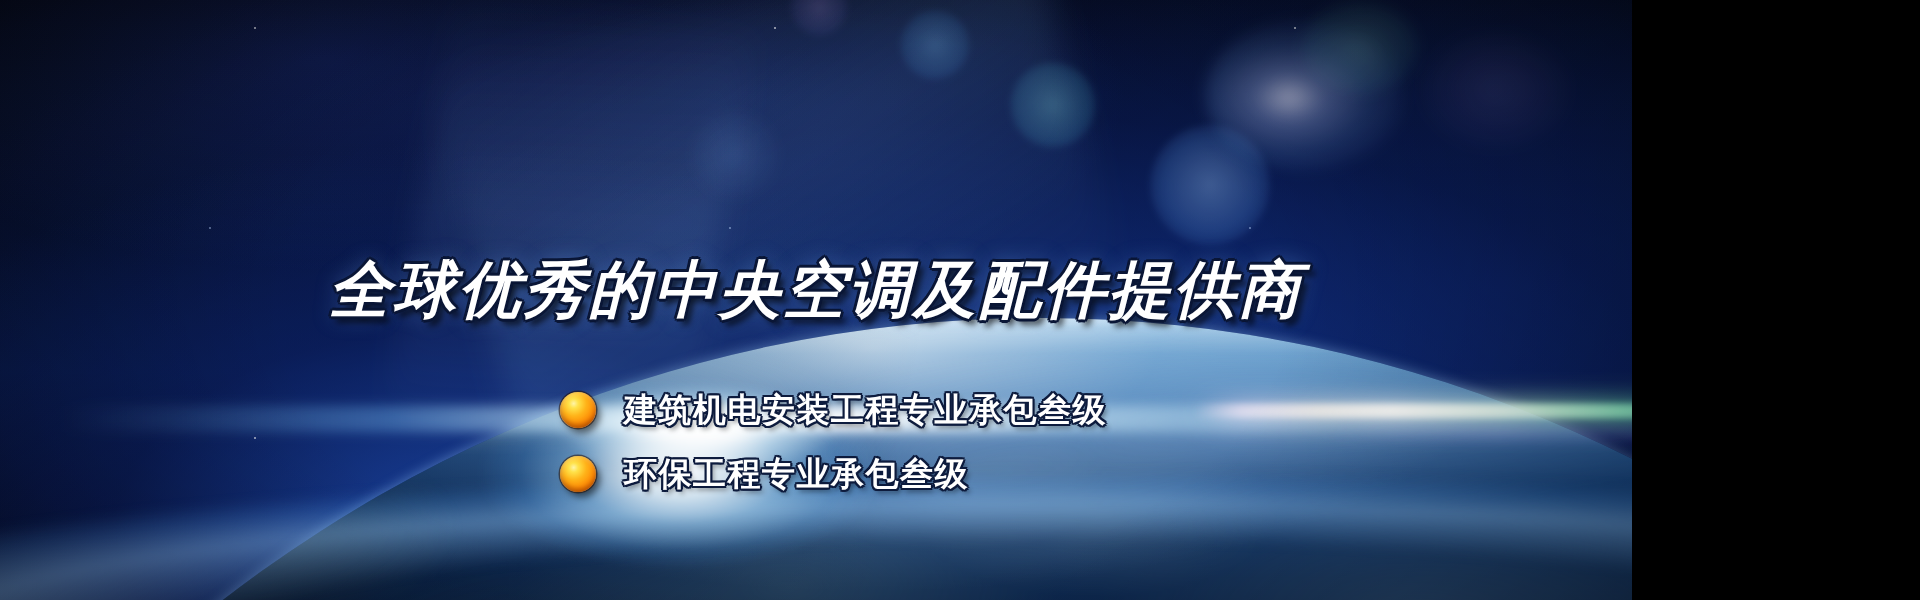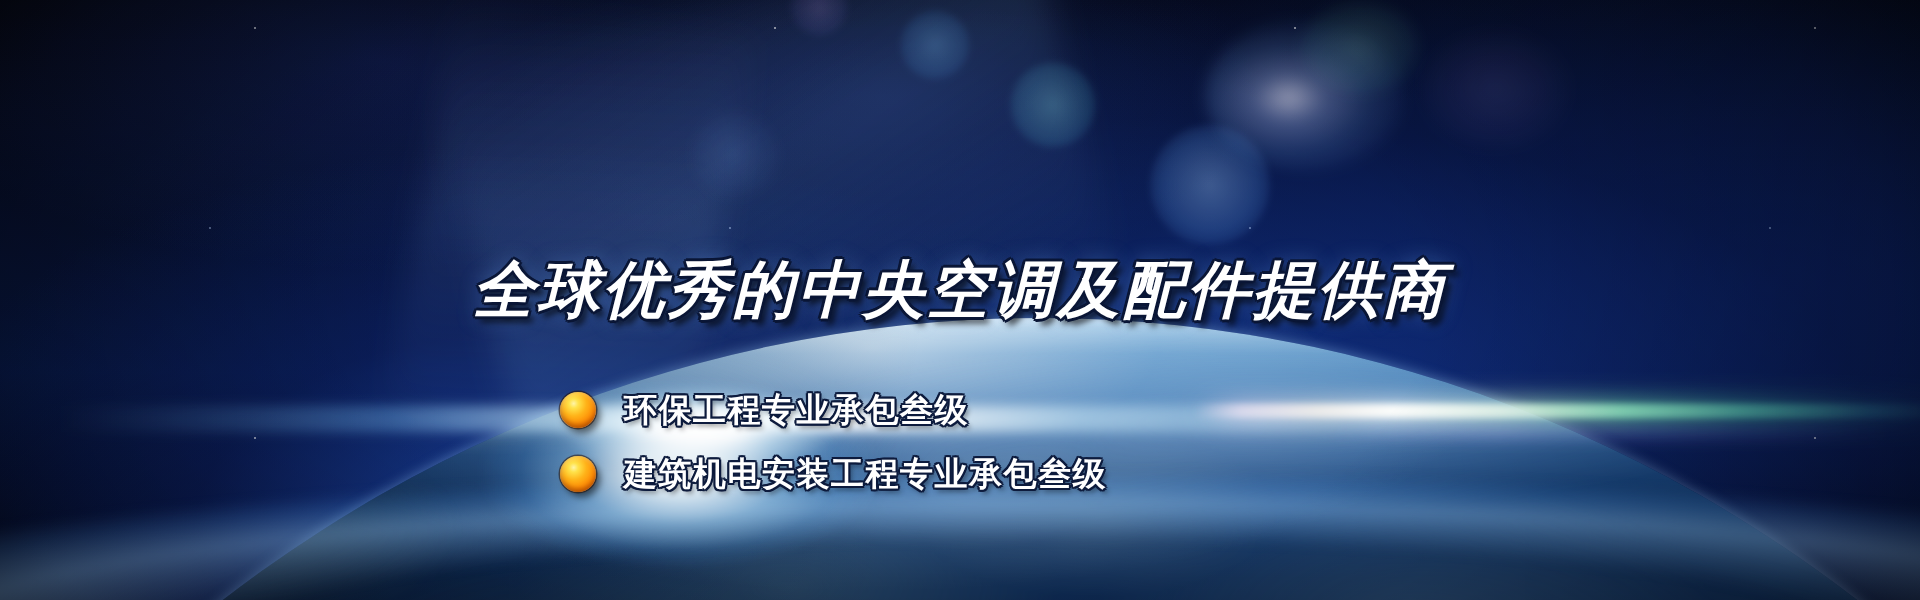--- a/index.html
+++ b/index.html
@@ -6,21 +6,21 @@
     margin: 0;
     padding: 0;
     background: #000;
   }
   body {
     font-family: "Liberation Sans", sans-serif;
   }
 
   .banner {
     position: relative;
-    width: 1920px;
+    width: 1632px;
     height: 600px;
     overflow: hidden;
     background: #ec4899;
   }
 
   
   .space-base {
     position: absolute;
     inset: 0;
     background:
@@ -376,23 +376,23 @@
   <div class="vignette"></div>
 
   <div class="content">
 
     <div class="headline">全球优秀的中央空调及配件提供商</div>
 
     <div class="bullets">
 
       <div class="bullet-row">
         <span class="bullet-dot"></span>
-        <span class="bullet-text">环保工程专业承包叁级</span>
+        <span class="bullet-text">建筑机电安装工程专业承包叁级</span>
       </div>
 
       <div class="bullet-row">
         <span class="bullet-dot"></span>
-        <span class="bullet-text">建筑机电安装工程专业承包叁级</span>
+        <span class="bullet-text">环保工程专业承包叁级</span>
       </div>
 
     </div>
   </div>
 </div>
 
 </body></html>

